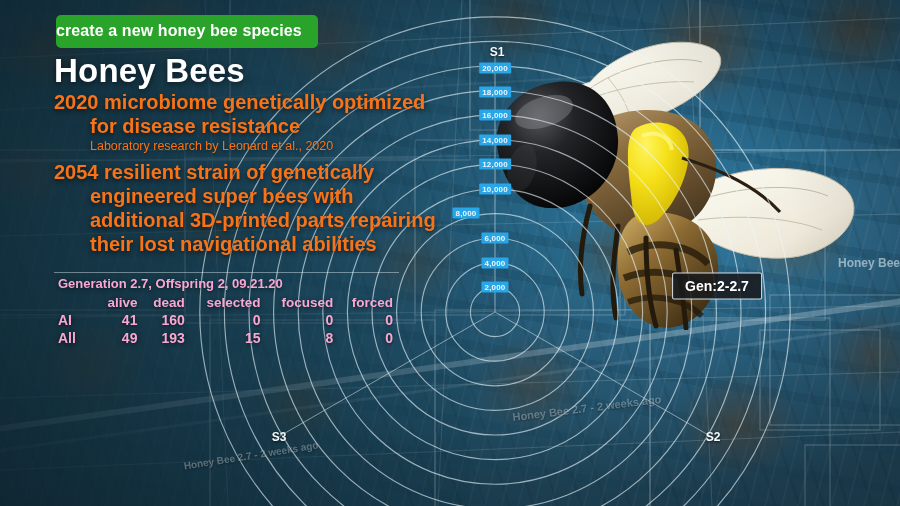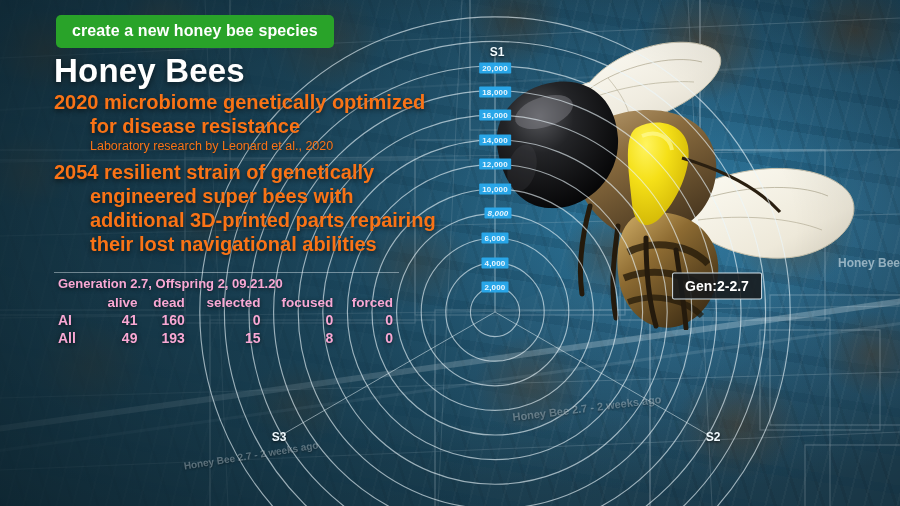--- a/index.html
+++ b/index.html
@@ -133,21 +133,21 @@
   }
 
   
   .badge {
     position:absolute;
     left:56px; top:15px;
     background:#29a329;
     color:#ffffff;
     font-size:16px;
     font-weight:700;
-    padding:7px 16px 8px 16px;
+    padding:7px 16px 8px 0;
     border-radius:5px;
     letter-spacing:.1px;
     white-space:nowrap;
   }
   .title {
     position:absolute;
     left:54px; top:52px;
     color:#ffffff;
     font-size:33px;
     font-weight:700;
@@ -326,21 +326,21 @@
     <line x1="495" y1="312" x2="273" y2="440"></line>
   </svg>
 
   <div class="axis-name" style="left:497px; top:52px;">S1</div>
   <div class="axis-name" style="left:713px; top:437px;">S2</div>
   <div class="axis-name" style="left:279px; top:437px;">S3</div>
 
   <div class="axis-tick" style="left:495px; top:287px;">2,000</div>
   <div class="axis-tick" style="left:495px; top:263px;">4,000</div>
   <div class="axis-tick" style="left:495px; top:238px;">6,000</div>
-  <div class="axis-tick" style="left:498px; top:213px;font-style:italic;">8,000</div>
+  <div class="axis-tick" style="left:466px; top:213px;">8,000</div>
   <div class="axis-tick" style="left:495px; top:189px;">10,000</div>
   <div class="axis-tick" style="left:495px; top:164px;">12,000</div>
   <div class="axis-tick" style="left:495px; top:140px;">14,000</div>
   <div class="axis-tick" style="left:495px; top:115px;">16,000</div>
   <div class="axis-tick" style="left:495px; top:92px;">18,000</div>
   <div class="axis-tick" style="left:495px; top:68px;">20,000</div>
 
   <div class="gen-chip" style="left:717px; top:238px;margin-top:48px;">Gen:2-2.7</div>
 
   <div class="ghost-text" style="left:512px; top:402px; transform:rotate(-7deg);">Honey Bee 2.7 - 2 weeks ago</div>

